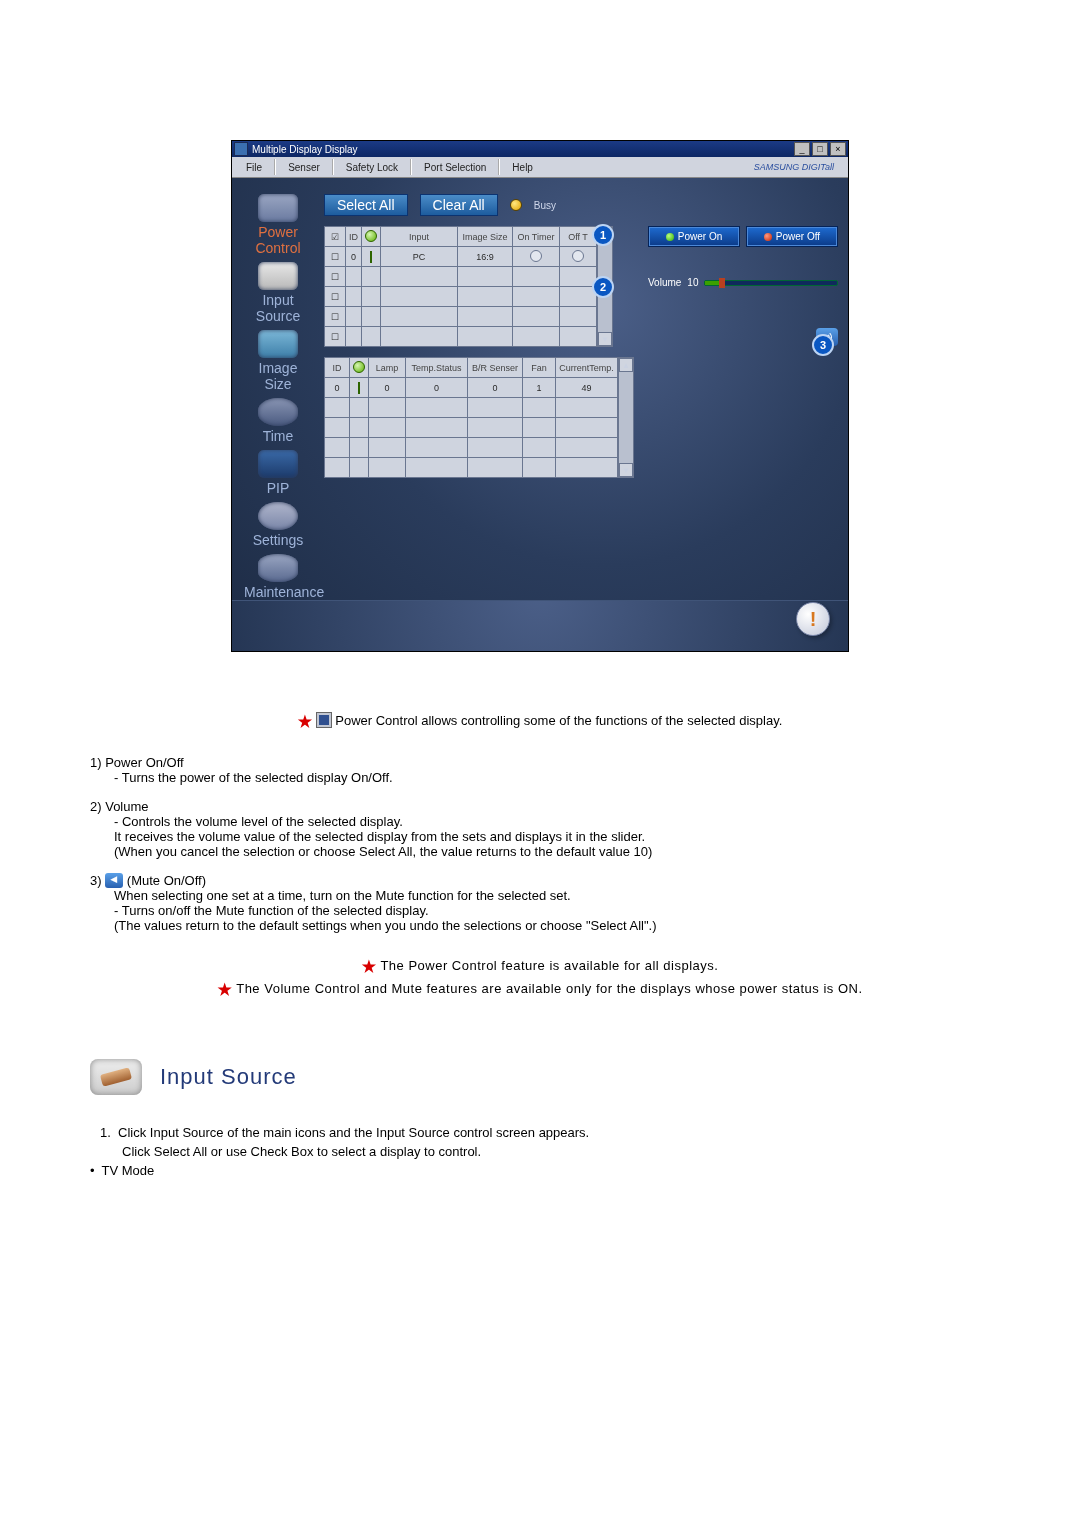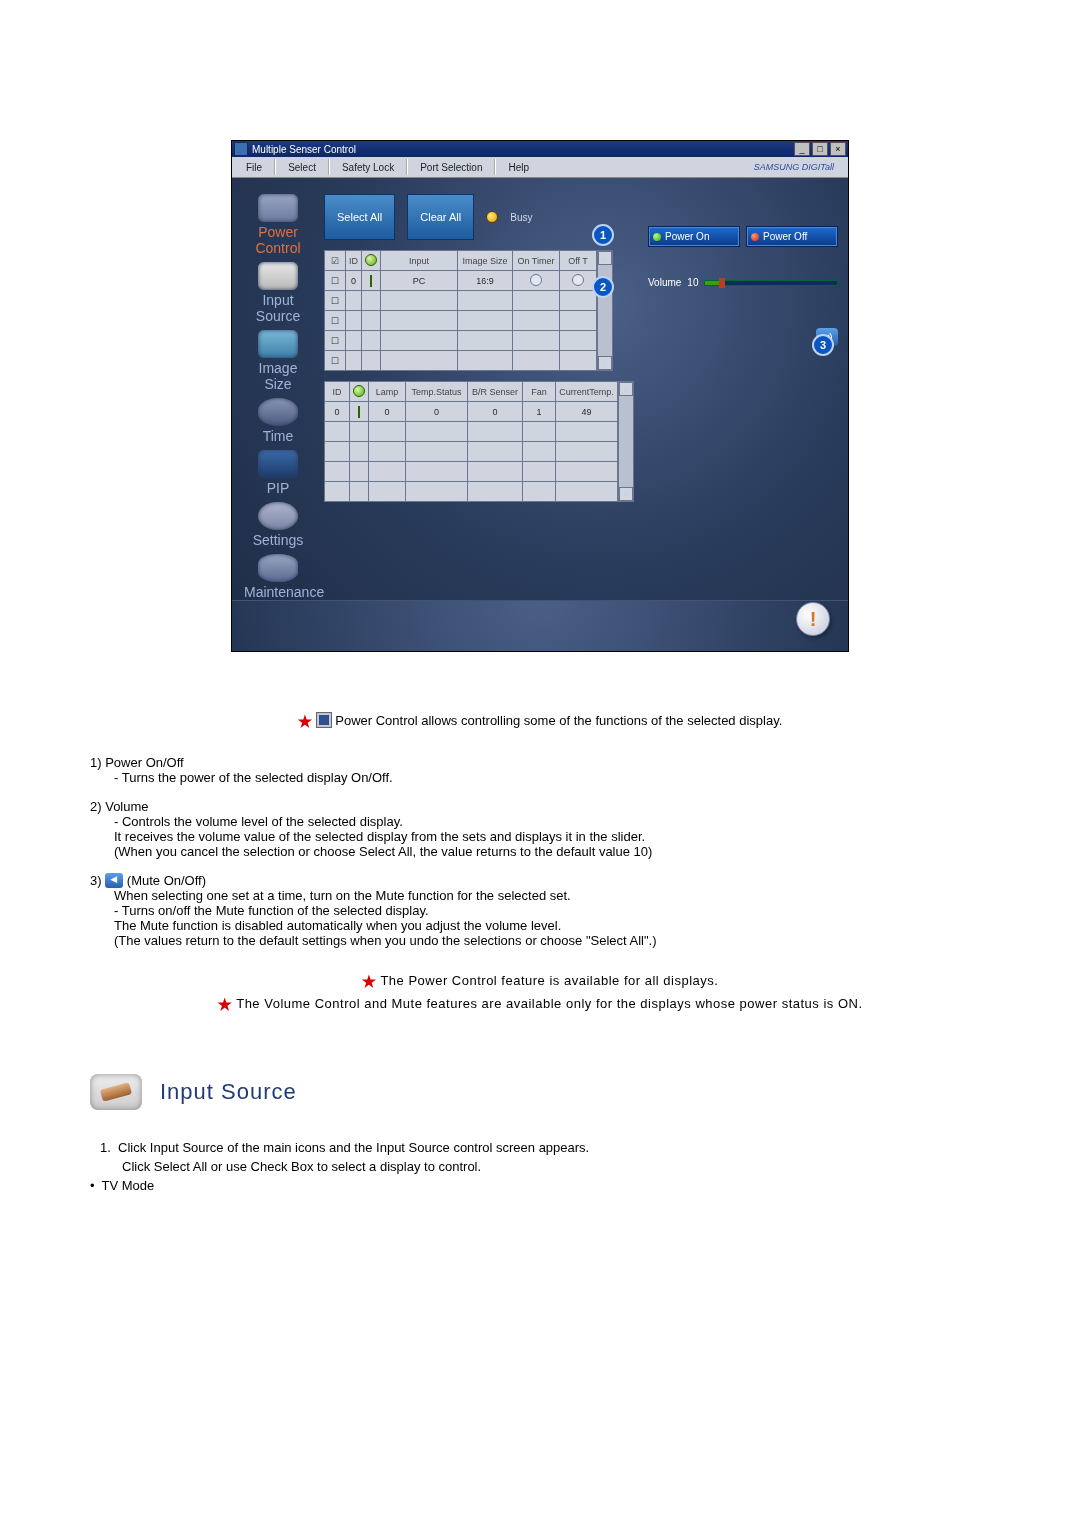--- a/index.html
+++ b/index.html
@@ -96,23 +96,23 @@
 
   .center-area {
     flex: 1;
     padding: 16px 8px 8px 0;
     position: relative;
   }
   .tool-row { display: flex; gap: 12px; align-items: center; margin-bottom: 10px; }
   .btn-small {
     background: linear-gradient(#4a8cc8, #1d5c9e);
     color: #fff;
-    padding: 16px 12px;
+    padding: 2px 12px;
     border: 1px solid #0c3370;
-    font-size: 11px;
+    font-size: 14px;
   }
   .busy-dot {
     width: 10px; height: 10px; border-radius: 50%;
     background: radial-gradient(circle at 35% 35%, #ffe680, #e2a400);
     border: 1px solid #5a4200;
     display: inline-block;
   }
   .busy-lbl { color: #cfd7ea; font-size: 10px; }
 
   table.grid {
@@ -153,21 +153,21 @@
     right:10px; top:48px;
     width:190px;
   }
   .power-btns { display:flex; gap:6px; margin-bottom:30px; }
   .pbtn {
     flex:1;
     background: linear-gradient(#1e6bd0, #0b3a88);
     border: 1px solid #052358;
     color:#fff; font-size:10px;
     padding:4px 4px;
-    display:flex; align-items:center; gap:4px; justify-content:flex-start;
+    display:flex; align-items:center; gap:4px; justify-content:center;
     box-shadow: 0 0 0 1px #4b88d8 inset;
   }
   .led { width:8px;height:8px;border-radius:50%; display:inline-block; }
   .led.on { background:radial-gradient(circle at 35% 35%, #b8ff80, #2faa00); }
   .led.off{ background:radial-gradient(circle at 35% 35%, #ff9a80, #c62000); }
   .vol-row { display:flex; align-items:center; gap:6px; color:#fff; font-size:10px; margin-bottom:40px; }
   .vol-track {
     flex:1; height:4px; background:#0f2a5c; border:1px solid #063;
     position:relative; border-radius:2px;
   }
@@ -238,30 +238,30 @@
 </style>
 </head>
 <body>
 
 <div class="page-wrap">
 
   <div class="app-window">
 
     <div class="titlebar">
       <span class="title-icon"></span>
-      <span class="title-text">Multiple Senser Control</span>
+      <span class="title-text">Multiple Display Display</span>
       <span class="title-btn">_</span>
       <span class="title-btn">□</span>
       <span class="title-btn">×</span>
     </div>
 
     <div class="menubar">
       <span>File</span>
         <span class="sep"></span>
-      <span>Select</span>
+      <span>Senser</span>
         <span class="sep"></span>
       <span>Safety Lock</span>
         <span class="sep"></span>
       <span>Port Selection</span>
         <span class="sep"></span>
       <span>Help</span>
       <span class="brand">SAMSUNG DIGITall</span>
     </div>
 
     <div class="workspace">
@@ -489,21 +489,20 @@
         2) <span>Volume</span>
         <div class="sub sub-dash">Controls the volume level of the selected display.</div>
         <div class="sub">It receives the volume value of the selected display from the sets and displays it in the slider.</div>
         <div class="sub">(When you cancel the selection or choose Select All, the value returns to the default value 10)</div>
       </li>
       <li>
         3) <span class="mute-doc-icon"></span>
         <span>(Mute On/Off)</span>
         <div class="sub">When selecting one set at a time, turn on the Mute function for the selected set.</div>
         <div class="sub sub-dash">Turns on/off the Mute function of the selected display.</div>
-        <div class="sub">The Mute function is disabled automatically when you adjust the volume level.</div>
         <div class="sub">(The values return to the default settings when you undo the selections or choose "Select All".)</div>
       </li>
     </ol>
 
     <p class="line bold-note">
       <span class="star">★</span>
       <span>The Power Control feature is available for all displays.</span>
     </p>
     <p class="line bold-note">
       <span class="star">★</span>

